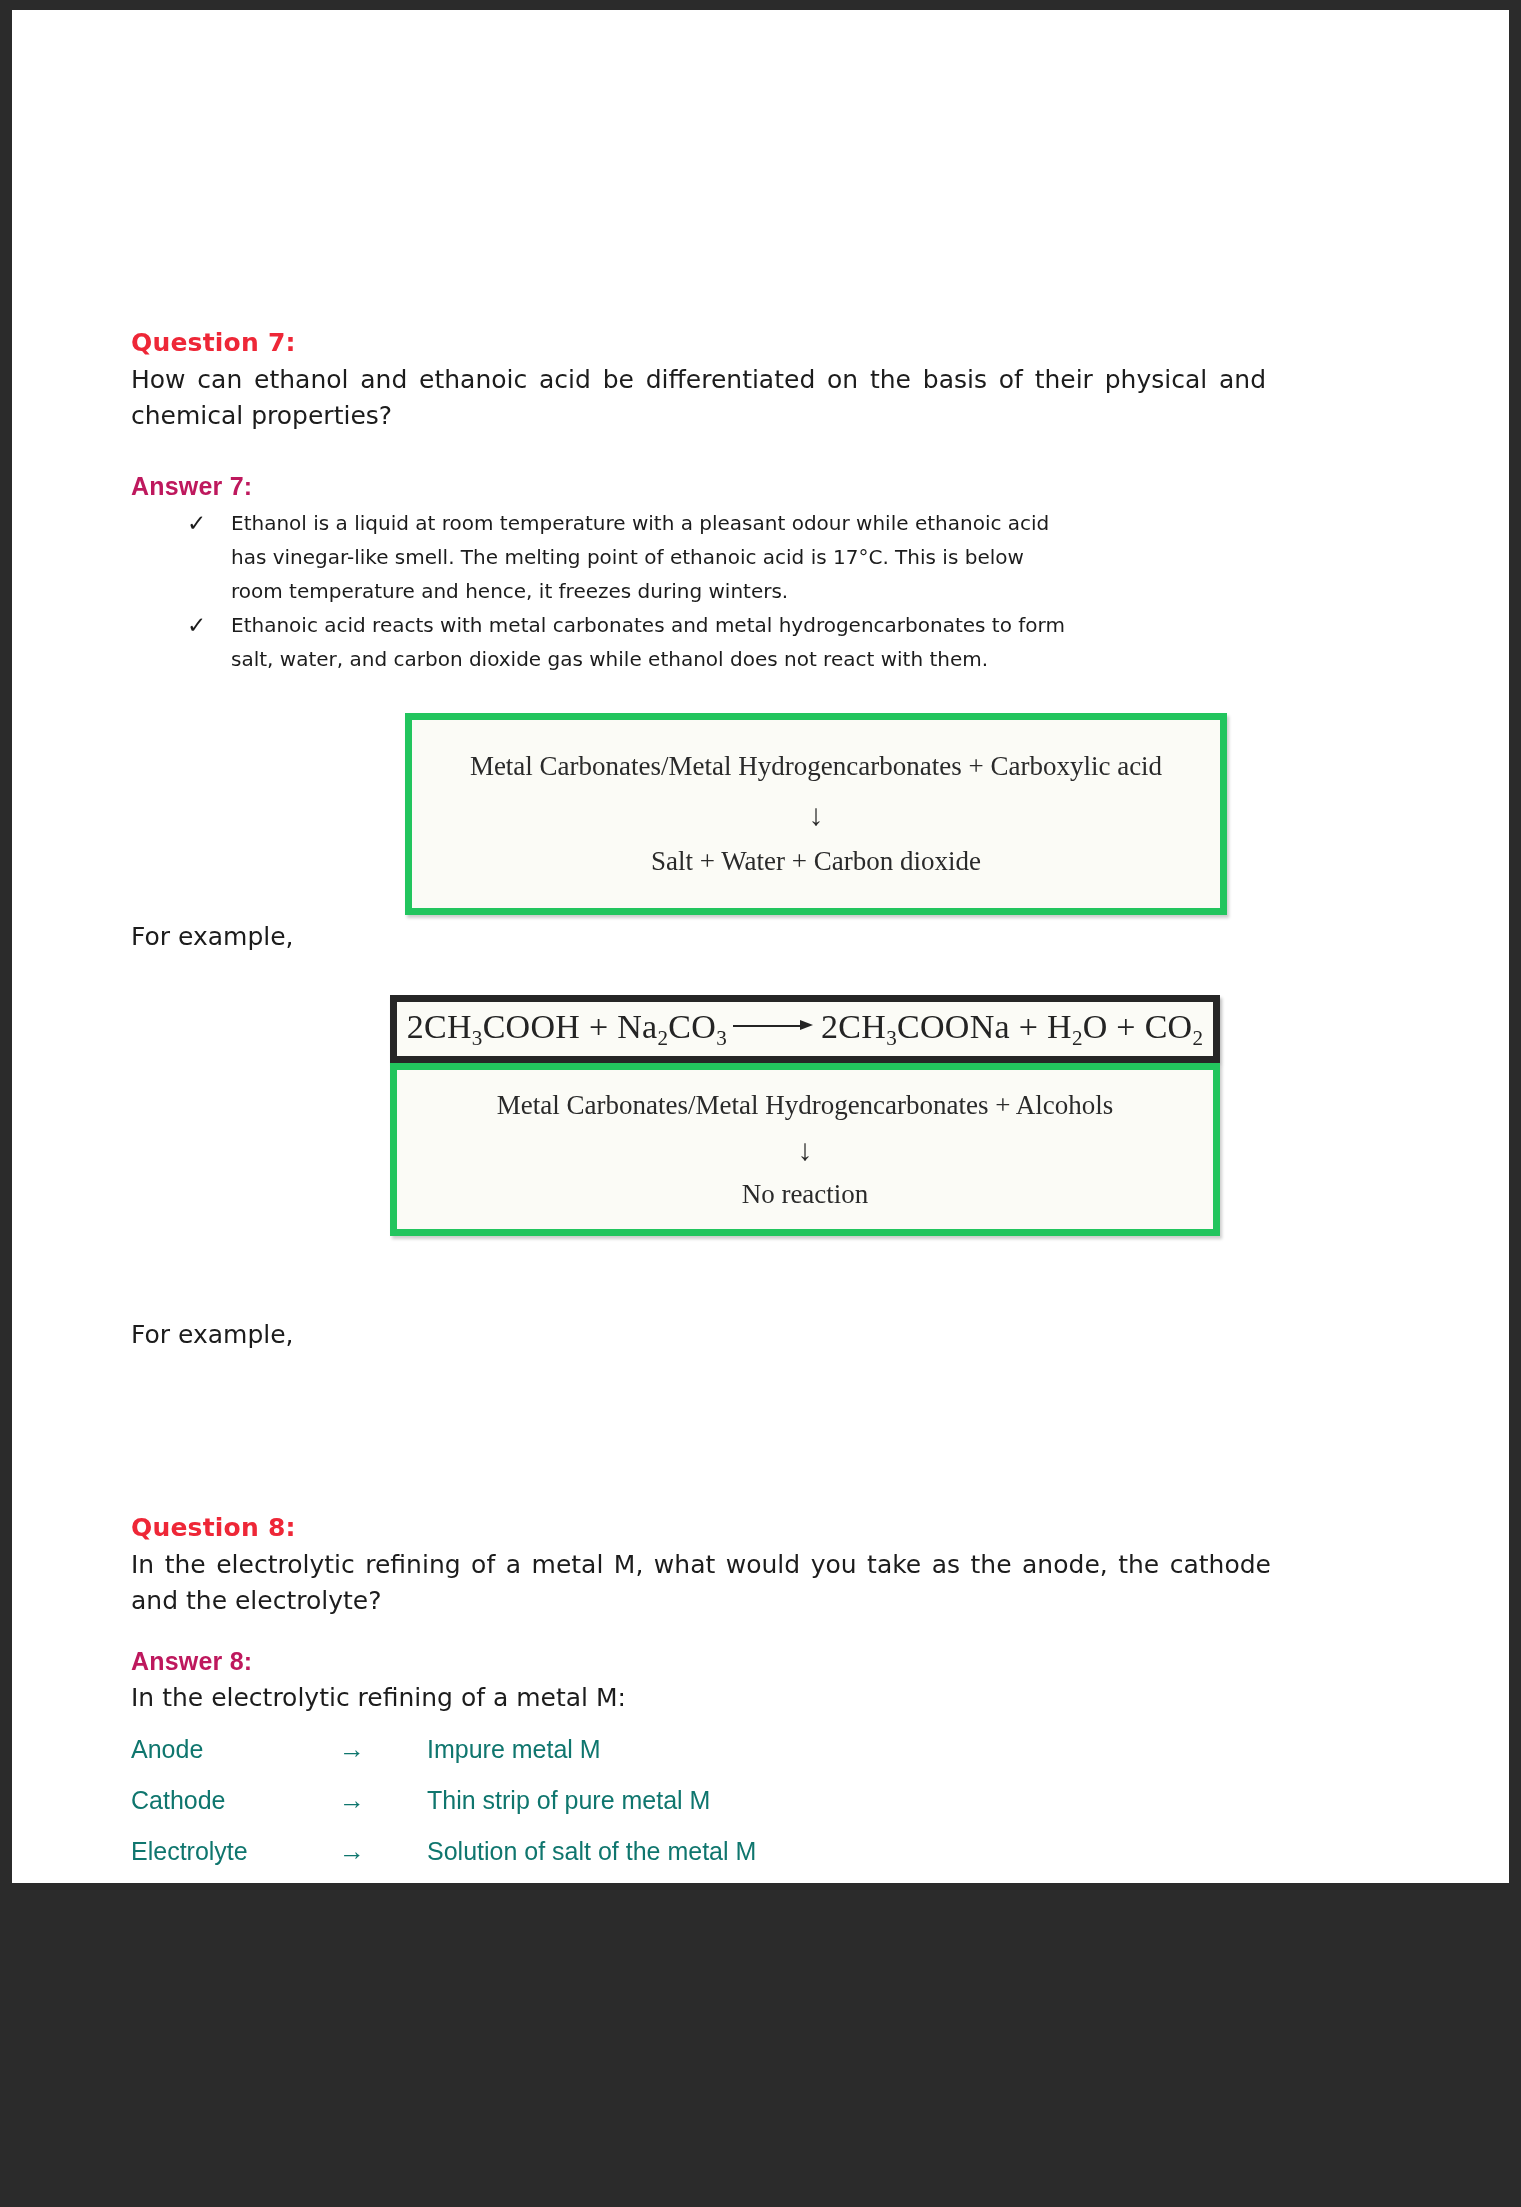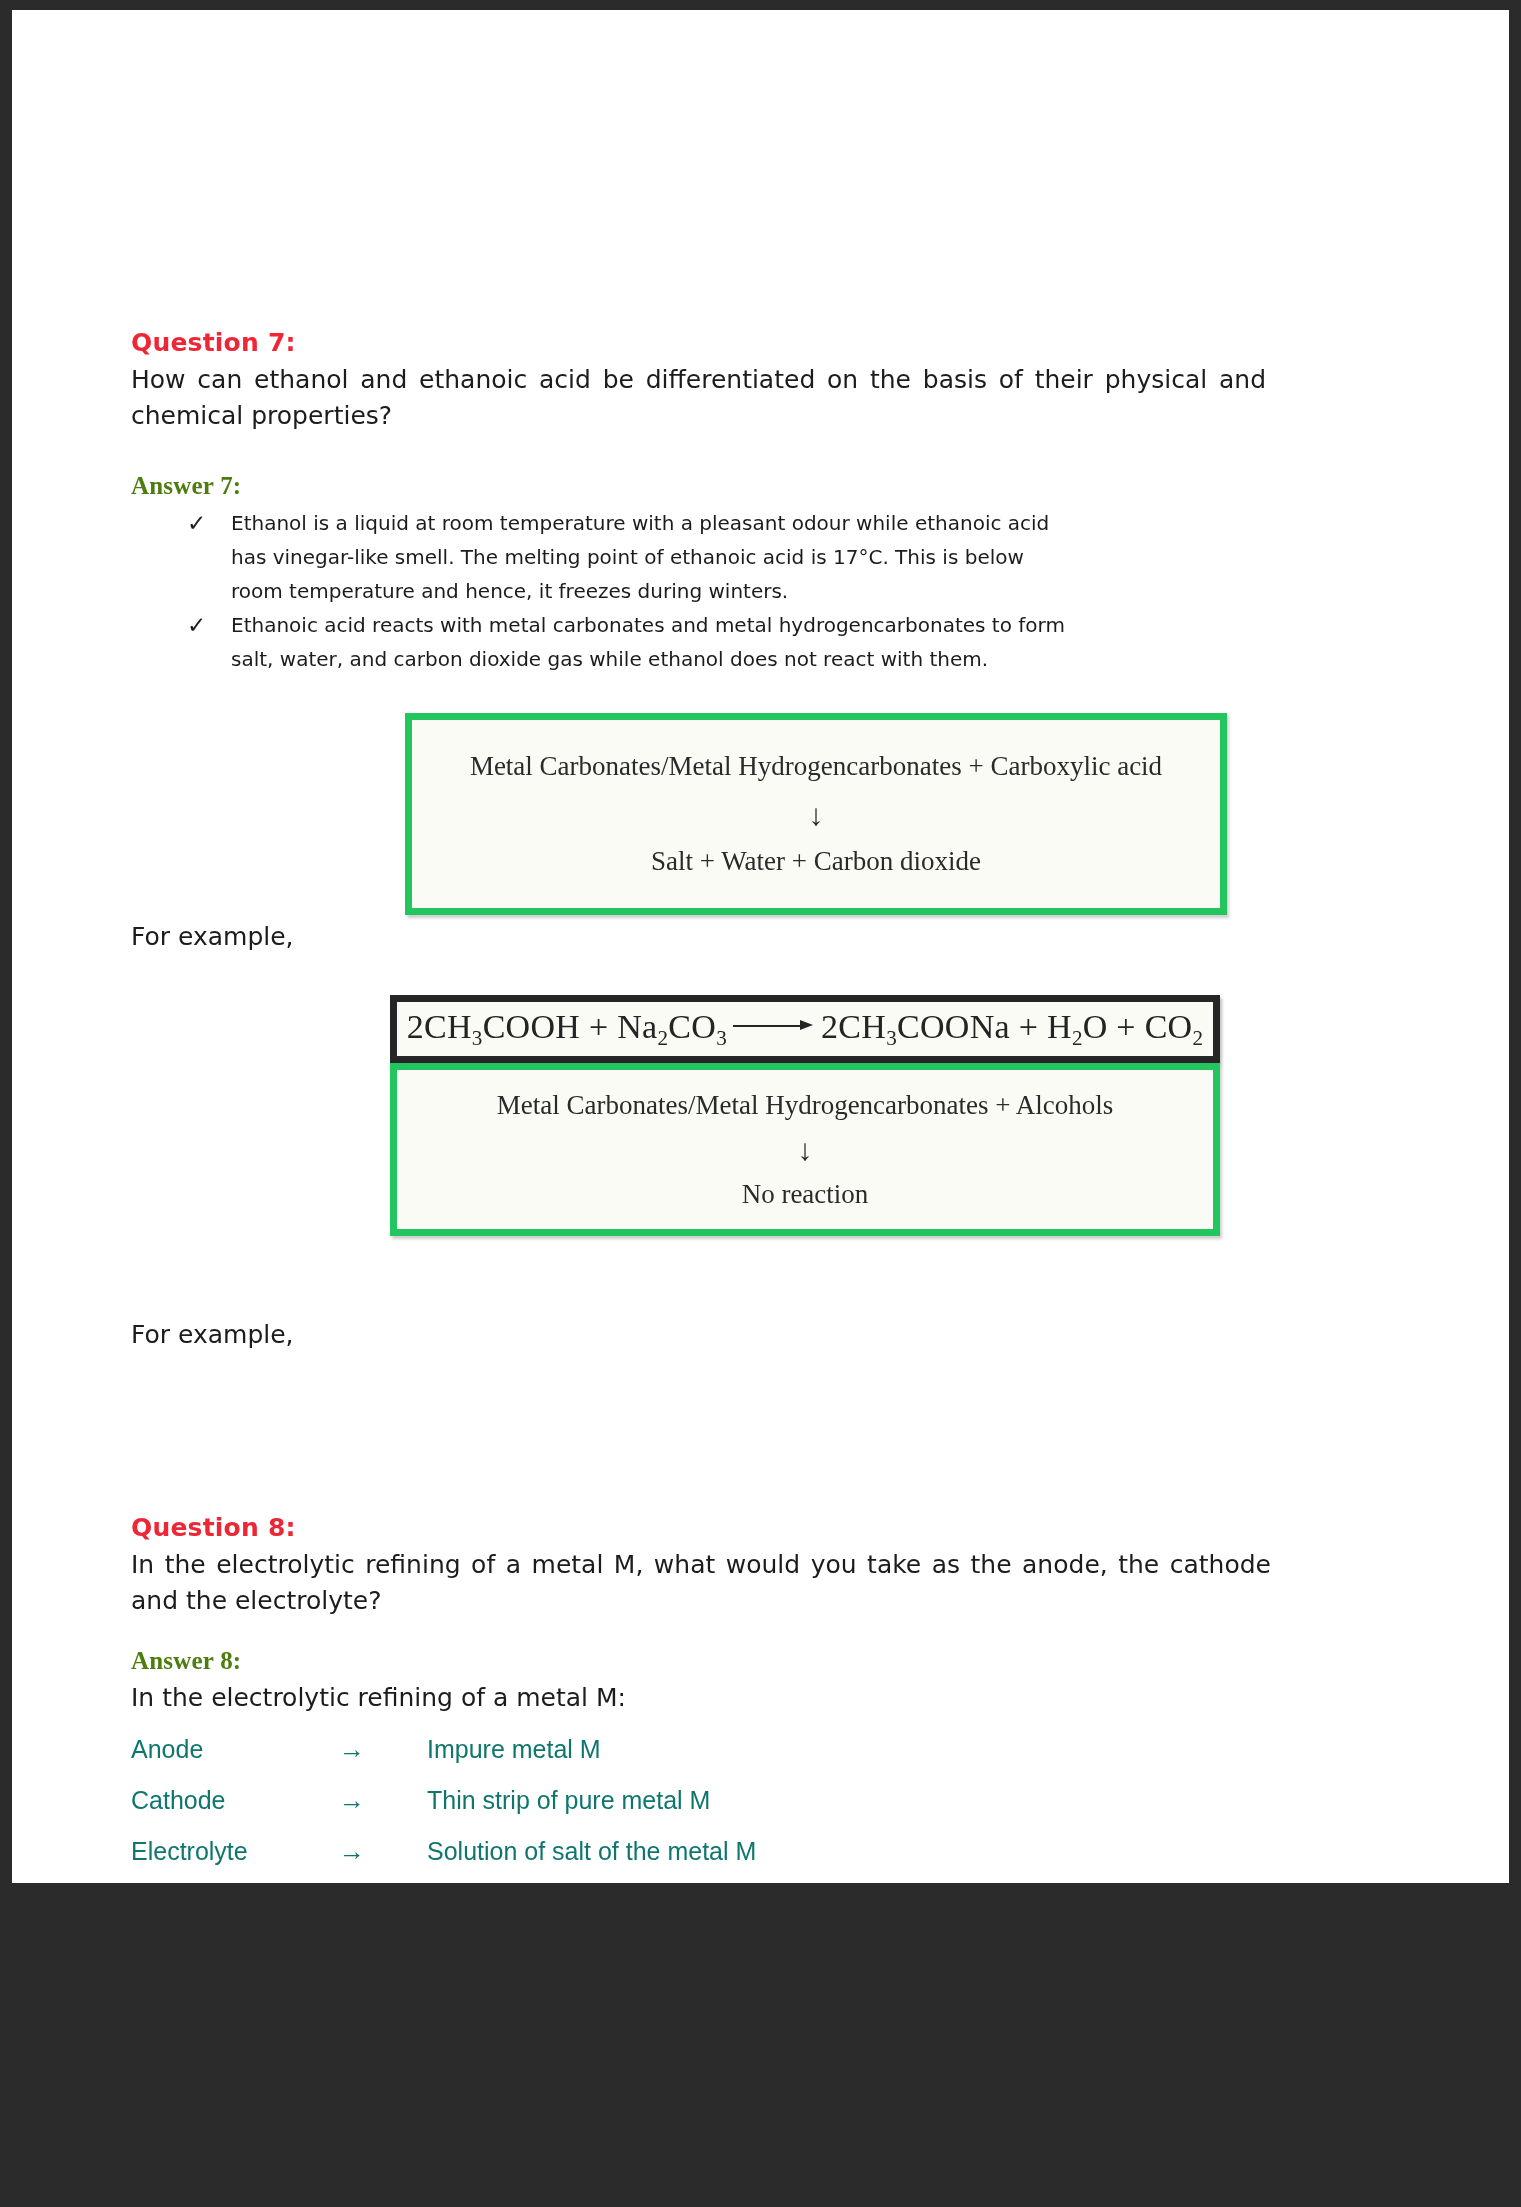--- a/index.html
+++ b/index.html
@@ -40,24 +40,24 @@
     position: absolute;
     font-family: "DejaVu Sans", sans-serif;
     font-weight: bold;
     font-size: 25px;
     color: #ee2737;
     letter-spacing: 0.2px;
     white-space: nowrap;
   }
   .a-heading {
     position: absolute;
-    font-family: Liberation Serif, serif;
+    font-family: Liberation Sans, sans-serif;
     font-weight: bold;
     font-size: 25px;
-    color: #4d7c0f;
+    color: #be185d;
     letter-spacing: 0.2px;
     white-space: nowrap;
   }
   .body-text {
     position: absolute;
     font-family: "DejaVu Sans", sans-serif;
     font-size: 25px;
     line-height: 36px;
     color: #1c1c1c;
     text-align: justify;

